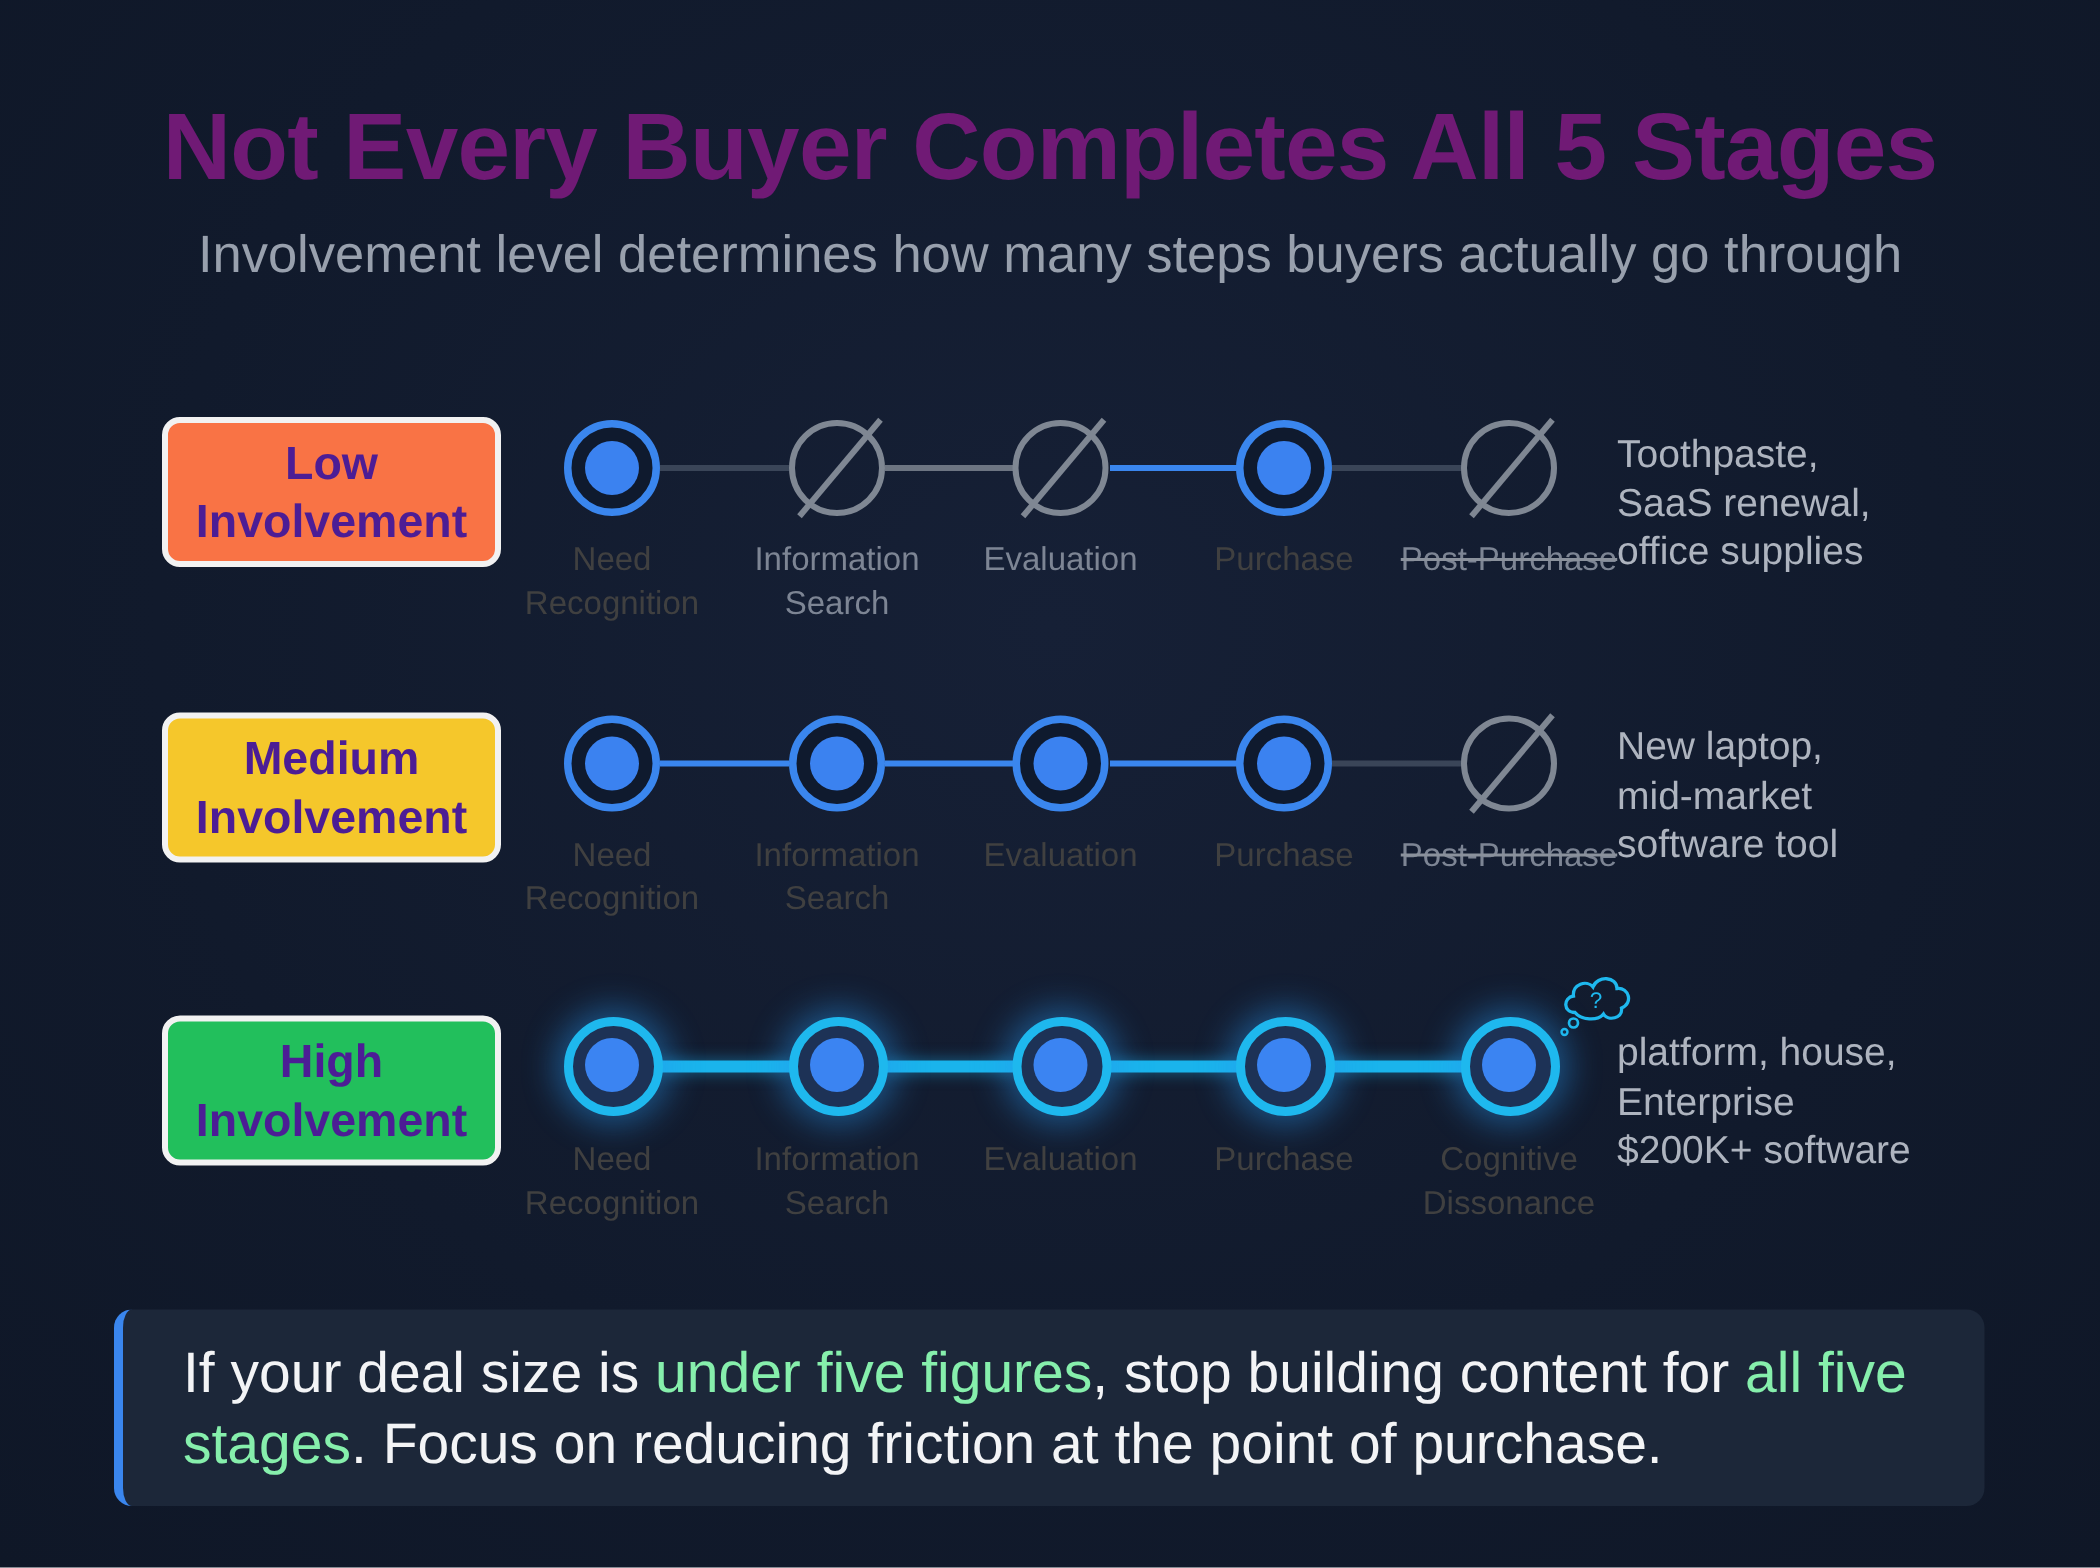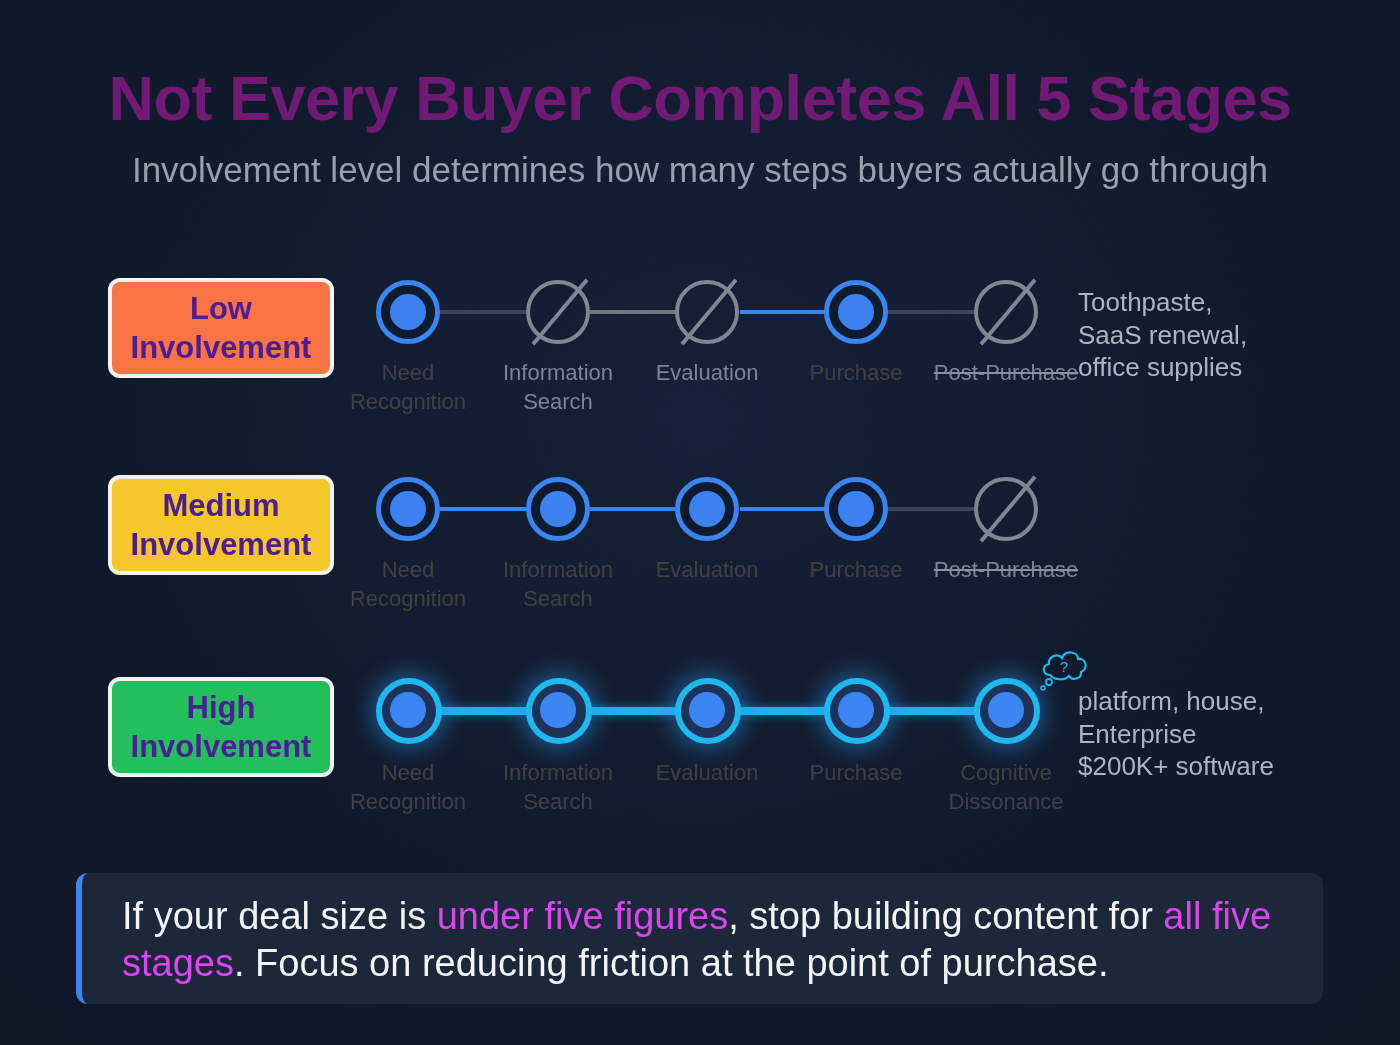--- a/index.html
+++ b/index.html
@@ -48,21 +48,21 @@
   .examples {
     position:absolute; left:1078px; font-size:26px; line-height:32.5px; color:#aeb4bf;
   }
   .thought { position:absolute; left:1036px; top:645px; }
   .callout {
     position:absolute; left:76px; top:873px; width:1247px; height:131px;
     background:#1c2739; border-radius:12px; box-sizing:border-box;
     border-left:6px solid #3a86ee; padding:20px 40px 0 40px;
     font-size:38px; line-height:47px; color:#f3f4f6;
   }
-  .hl { color:#d946ef; }
+  .hl { color:#86efac; }
 </style>
 </head>
 <body>
 
 <div class="title">Not Every Buyer Completes All 5 Stages</div>
 <div class="subtitle">Involvement level determines how many steps buyers actually go through</div>
 
 <div class="row" style="top:278px;">
   <div class="badge" style="top:0; background:#f97345;">
     <div><span>Low</span><br><span>Involvement</span></div>
@@ -140,20 +140,25 @@
     <div class="node active" style="left:53px; top:2px;">
         <div class="dot"></div>
       </div>
     <div class="label" style="top:80px;">Purchase</div>
   </div>
   <div class="stage" style="left:921px;">
     <div class="node skipped" style="left:53px; top:2px;">
         <div class="slash"></div>
       </div>
     <div class="label struck" style="top:80px;">Post-Purchase</div>
+  </div>
+  <div class="examples" style="top:6px;">
+    <div>New laptop,</div>
+    <div>mid-market</div>
+    <div>software tool</div>
   </div>
 </div>
 
 <div class="row" style="top:677px;">
   <div class="badge" style="top:0; background:#22bf5c;">
     <div><span>High</span><br><span>Involvement</span></div>
   </div>
   <div class="line cyan" style="left:438px; top:30px; width:90px;"></div>
   <div class="line cyan" style="left:588px; top:30px; width:90px;"></div>
   <div class="line cyan" style="left:737px; top:30px; width:90px;"></div>

